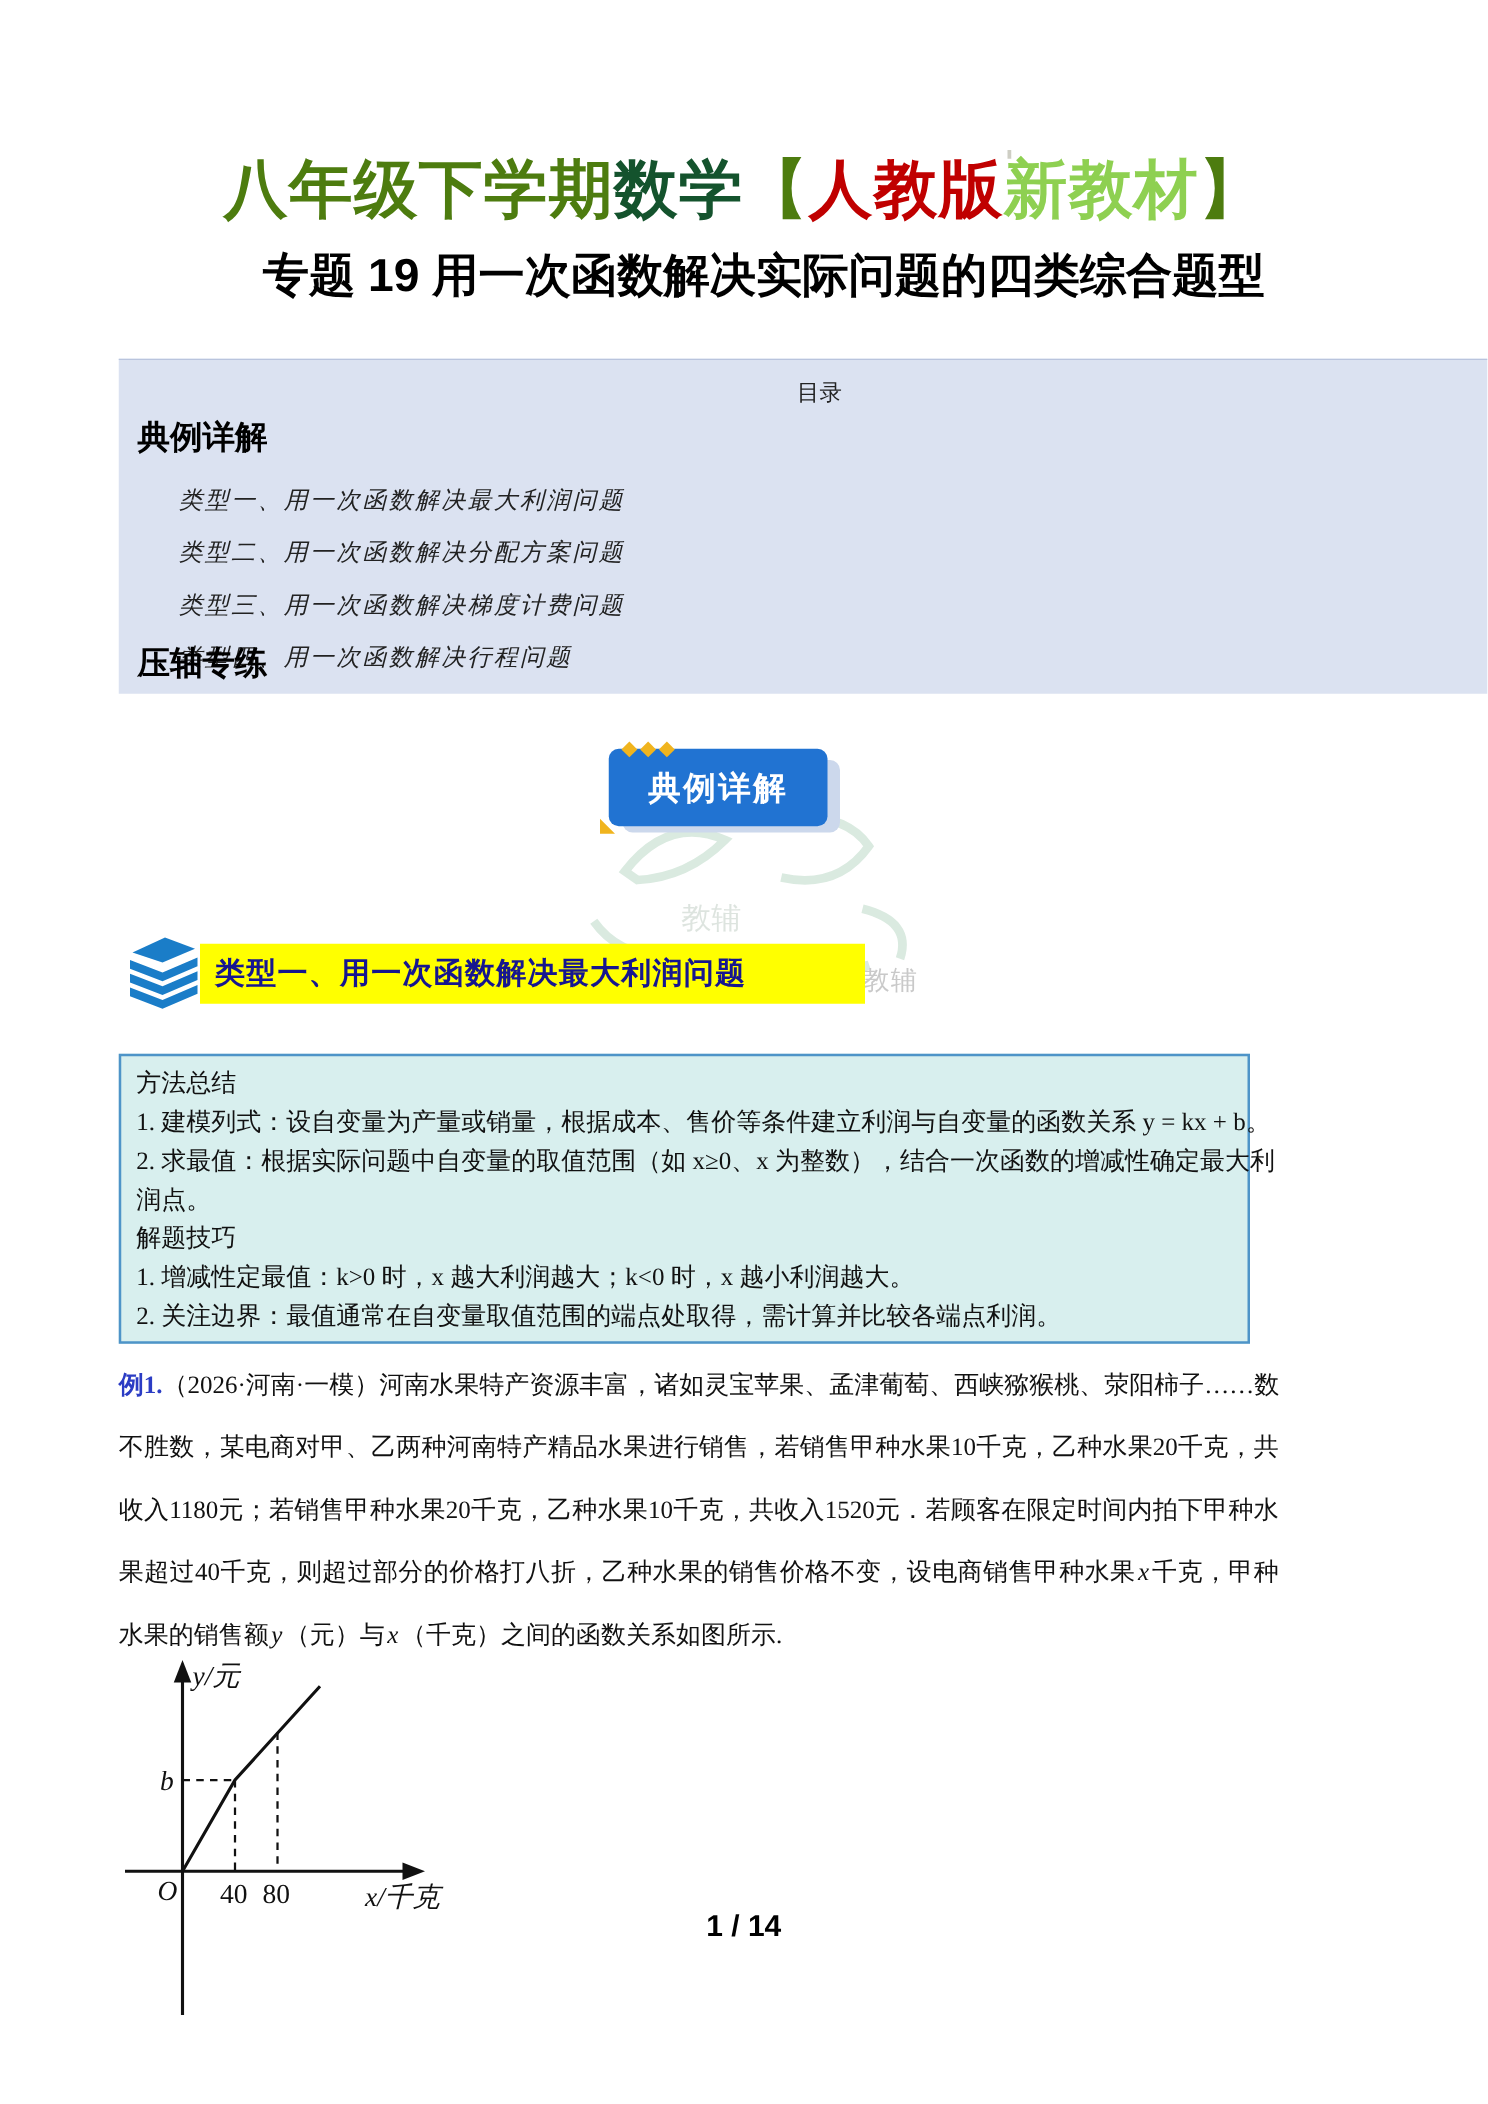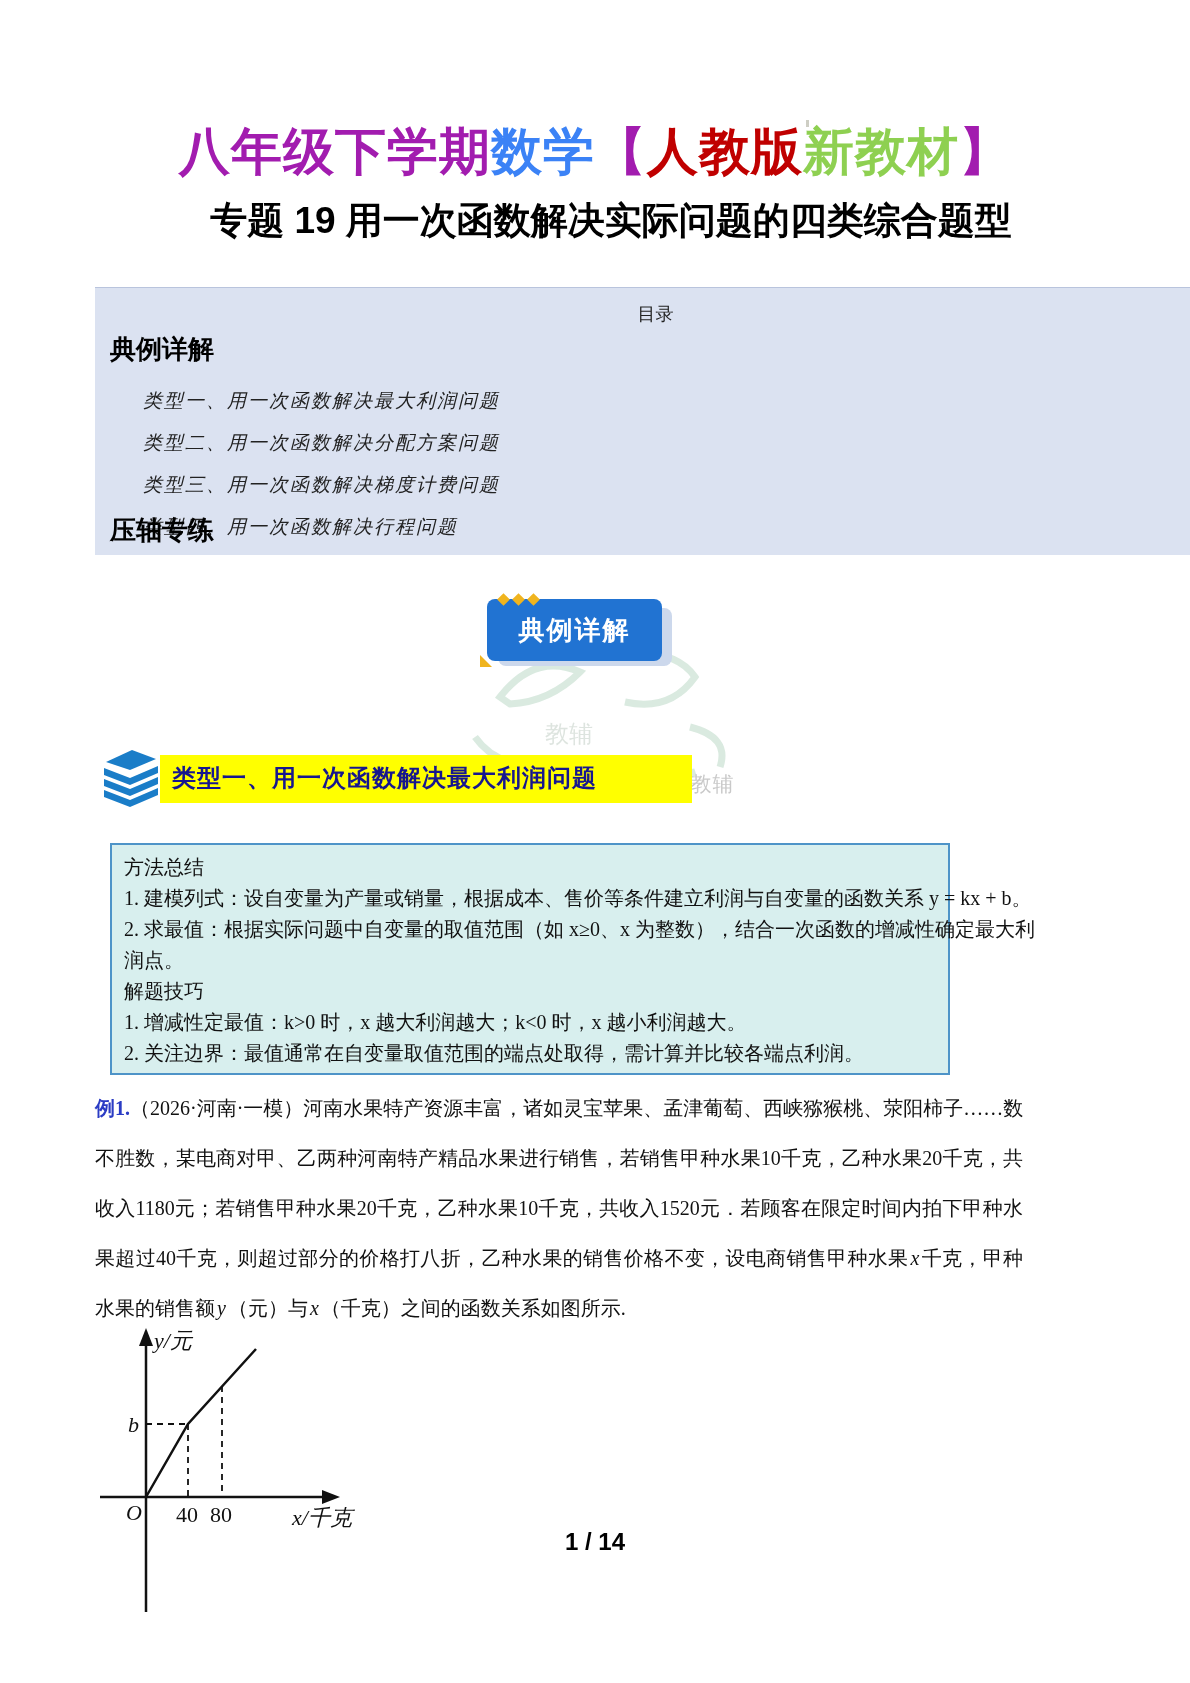--- a/index.html
+++ b/index.html
@@ -9,22 +9,22 @@
     background:#ffffff; overflow:hidden;
     font-family:"Liberation Serif", serif; color:#1a1a1a;
   }
 
   
   .title {
     position:absolute; top:118px; left:0; width:100%;
     text-align:center; font-family:"Liberation Sans", sans-serif;
     font-weight:900; font-size:51px; letter-spacing:1px; color:#000;
   }
-  .t-black { color:#a21caf; }
-  .t-blue  { color:#3b82f6; }
+  .t-black { color:#4d7c0f; }
+  .t-blue  { color:#14532d; }
   .t-red   { color:#c00000; }
   .t-green { color:#8ed051; }
   .subtitle {
     position:absolute; top:196px; left:0; width:100%;
     text-align:center; font-family:"Liberation Sans", sans-serif;
     font-weight:900; font-size:37px; color:#000;padding-left:32px;
   }
 
   
   .toc-box {
@@ -83,21 +83,21 @@
   }
   .type-heading-label {
     position:absolute; left:172px; top:762px;
     font-family:"Liberation Sans", sans-serif; font-weight:900; font-size:24px;
     color:#16168f; letter-spacing:1px;
   }
   .book-icon { position:absolute; left:96px; top:746px; }
 
   
   .method-box {
-    position:absolute; left:110px; top:843px; width:840px; height:232px;
+    position:absolute; left:95px; top:843px; width:905px; height:232px;
     background:#d8efee; border:2px solid #4e94c8; padding:7px 12px 0 12px;
   }
   .method-line { font-size:20px; line-height:31px; color:#111; white-space:nowrap; }
 
   
   .example { position:absolute; left:95px; top:1083px; width:928px; }
   .ex-line {
     font-size:20px; line-height:50px; color:#111; white-space:nowrap;
     text-align:justify; text-align-last:justify; width:100%;
   }

